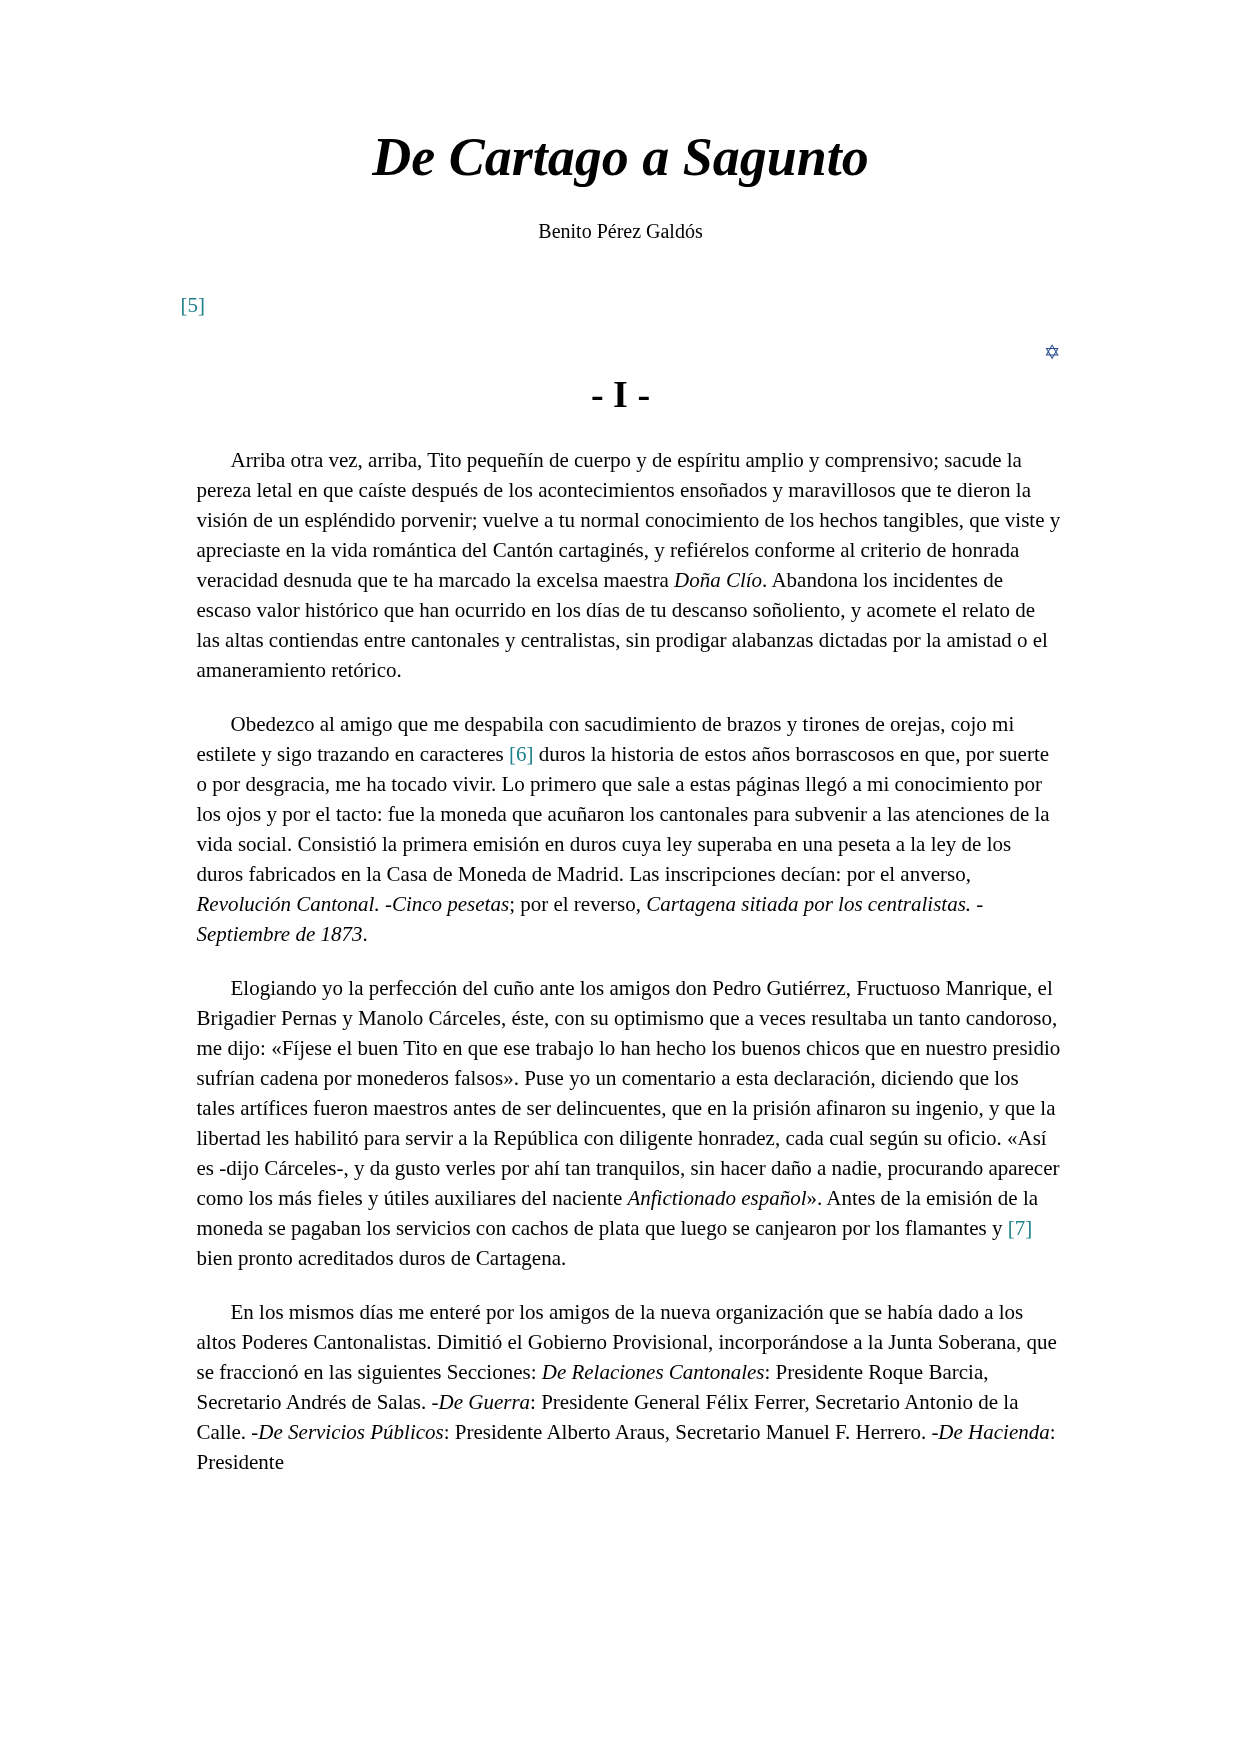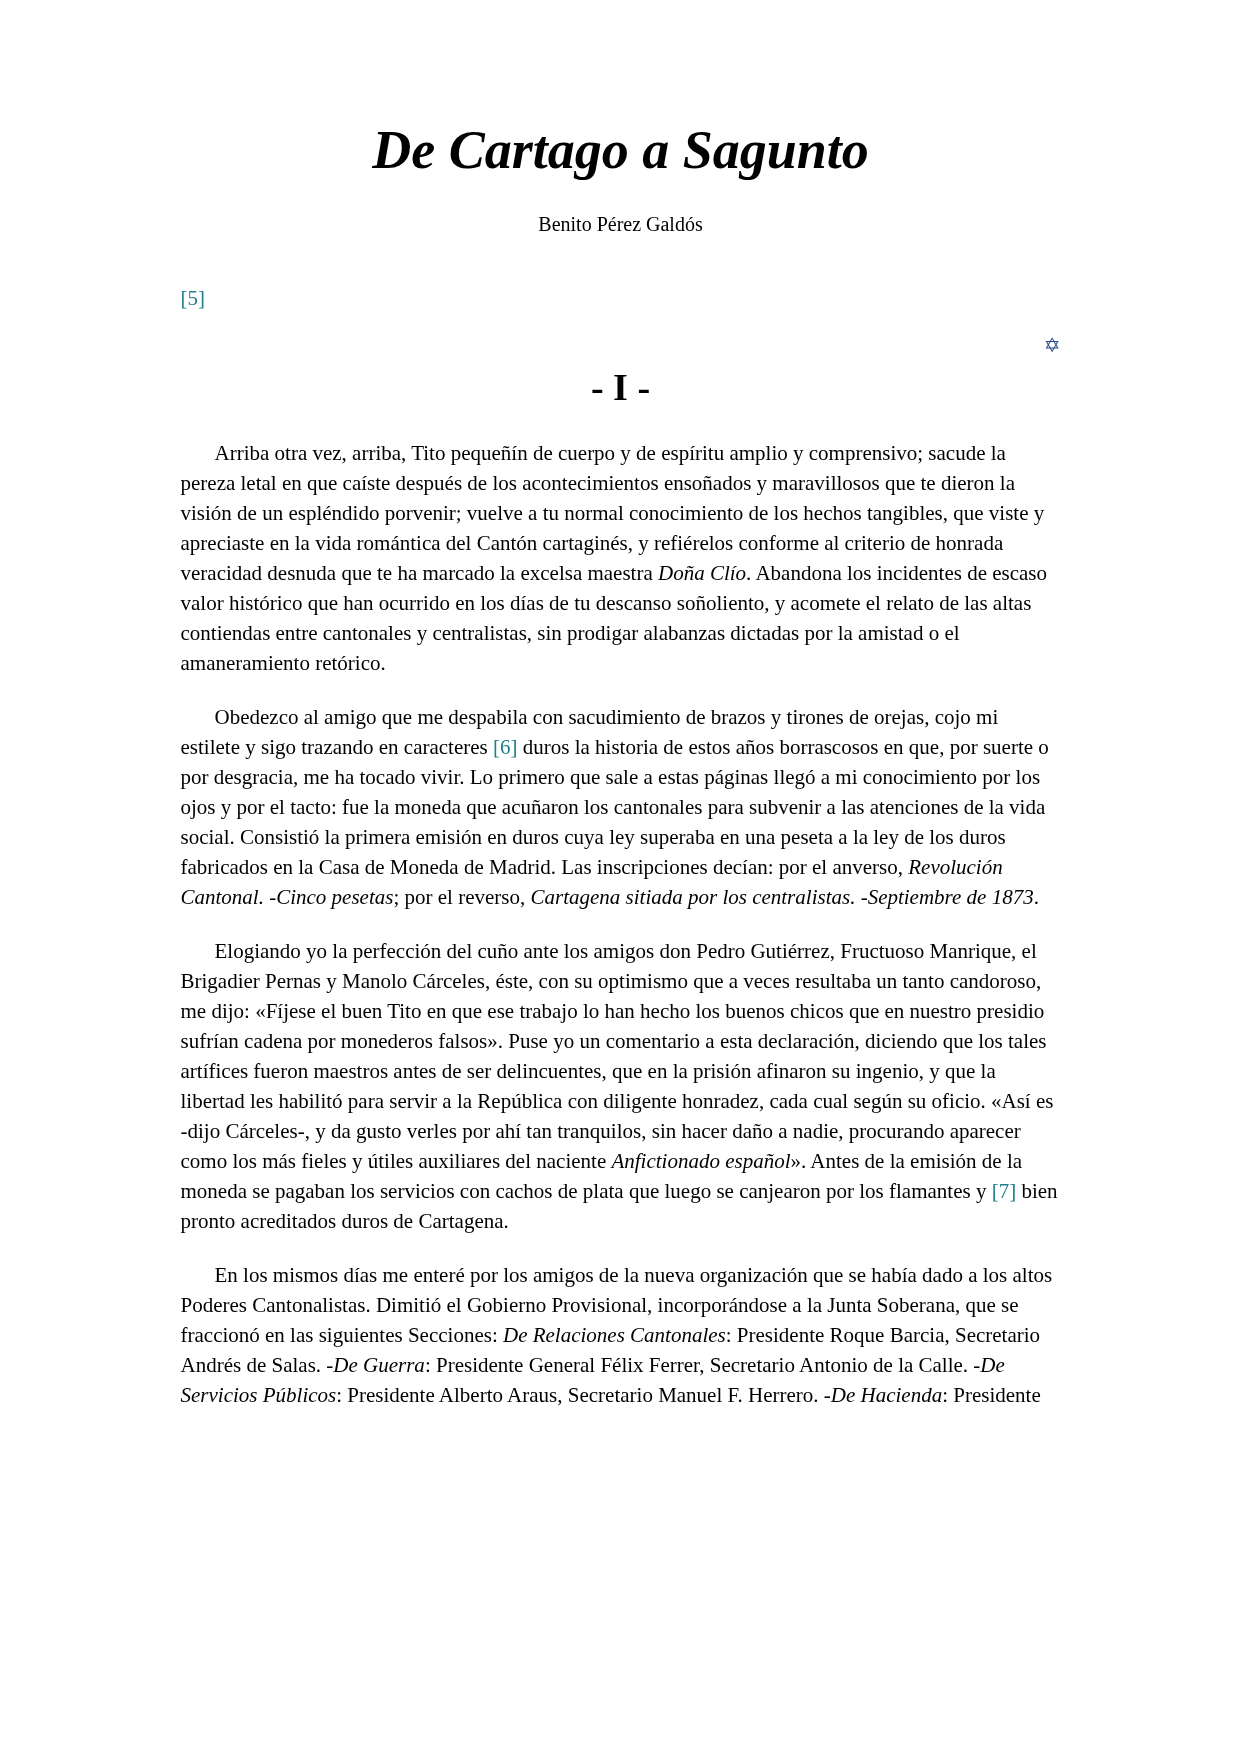--- a/index.html
+++ b/index.html
@@ -13,21 +13,21 @@
     overflow: hidden;
     color: #000000;
     font-family: "Liberation Serif", "DejaVu Serif", serif;
   }
   .page {
     width: 880px;
     margin: 0 auto;
     padding-top: 116px;
   }
   .book-title {
-    margin: 1px;
+    margin: 8px;
     text-align: center;
     font-size: 54px;
     line-height: 1.25;
     font-weight: bold;
     font-style: italic;
   }
   .book-author {
     margin: 24px 0 0 0;
     text-align: center;
     font-size: 20px;
@@ -56,21 +56,21 @@
     cursor: pointer;
   }
   .chapter-heading {
     margin: 8px 0 0 0;
     text-align: center;
     font-size: 38px;
     line-height: 1.2;
     font-weight: bold;
   }
   .book-text .body-para {
-    margin: 24px 0 0 0;
+    margin: 24px 0 0 16px;
     font-size: 21px;
     line-height: 30px;
     text-indent: 34px;
     text-align: left;
   }
   .book-text .body-para:first-child {
     margin-top: 28px;
   }
   .body-para i {
     font-style: italic;

